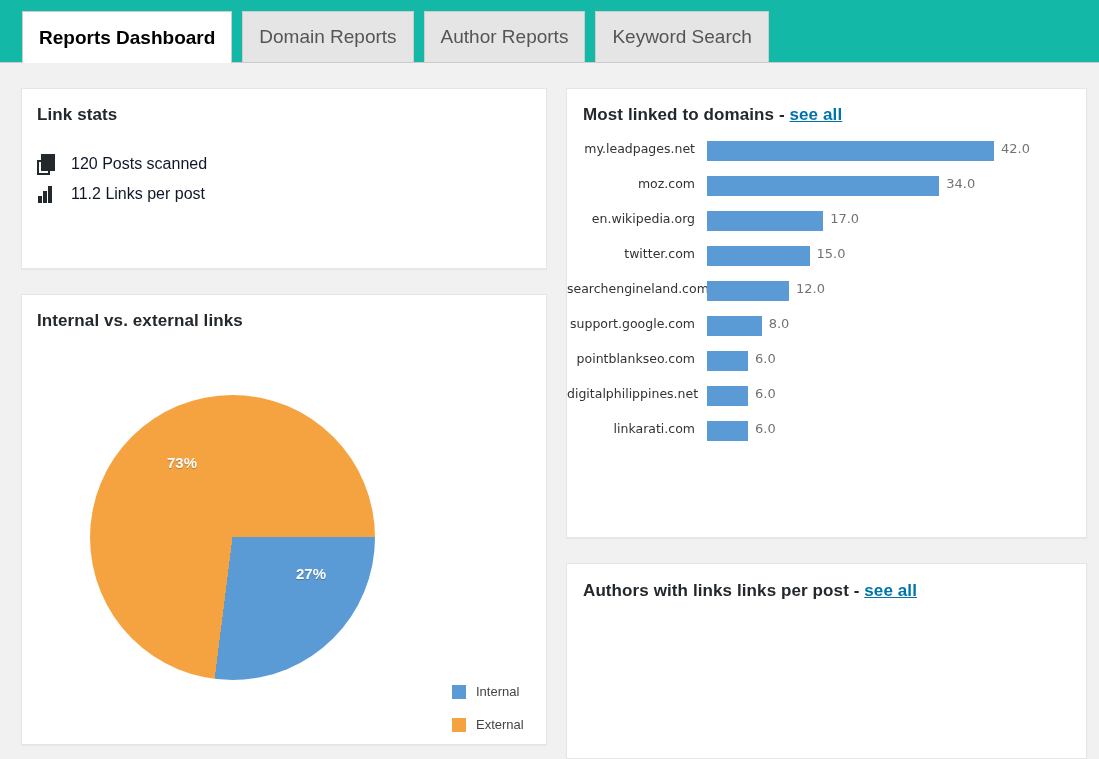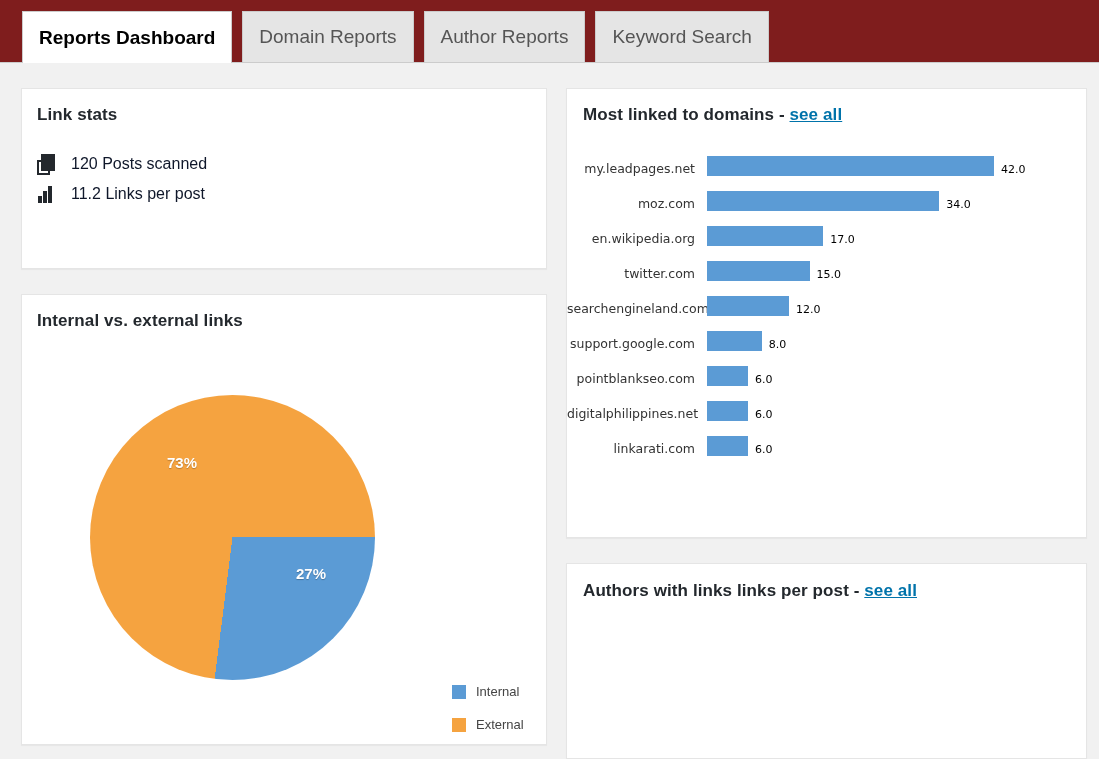--- a/index.html
+++ b/index.html
@@ -10,21 +10,21 @@
     font-family: "Liberation Sans", sans-serif;
     color: #23282d;
     overflow: hidden;
   }
 
   
   #tabbar {
     position: absolute;
     left: 0; top: 0;
     width: 1099px; height: 63px;
-    background: #7f1d1d;
+    background: #14b8a6;
     border-bottom: 1px solid #ccc;
   }
   .tab {
     position: absolute;
     top: 11px;
     height: 51px;
     display: flex;
     align-items: center;
     justify-content: center;
     padding: 0 16px;
@@ -134,36 +134,36 @@
   .legend-swatch { width: 14px; height: 14px; margin-right: 10px; flex: none; }
 
   
   #card-domains { left: 566px; top: 88px; width: 521px; height: 450px; }
   #card-domains .card-title { position: absolute; left: 16px; top: 16px; }
   #barchart { position: absolute; left: 0; top: 52px; width: 521px; }
   .bar-row {
     position: relative;
     height: 35px;
     display: flex;
-    align-items: flex-end;
+    align-items: flex-start;
   }
   .bar-label {
     width: 140px;
     text-align: right;
     padding-right: 12px;
     font-size: 12.5px;
     color: #333;
     font-family: "DejaVu Sans", sans-serif;
     white-space: nowrap;
     flex: none;
   }
   .bar-fill { height: 20px; background: #5b9bd5; flex: none; }
   .bar-value {
-    font-size: 11px;
-    color: #000000;
+    font-size: 13px;
+    color: #737373;
     font-family: "DejaVu Sans", sans-serif;
     margin-left: 7px;
     white-space: nowrap;
   }
 
   
   #card-authors { left: 566px; top: 563px; width: 521px; height: 196px; }
   #card-authors .card-title { position: absolute; left: 16px; top: 17px; }
 </style>
 </head>

